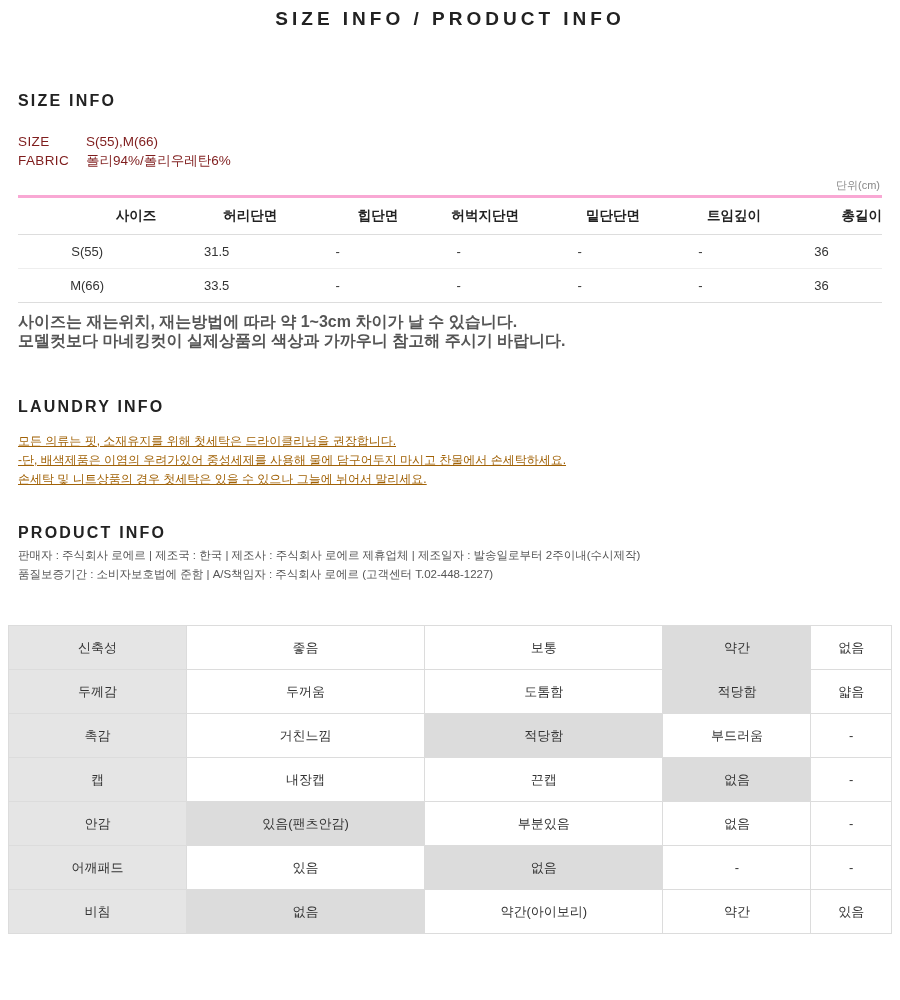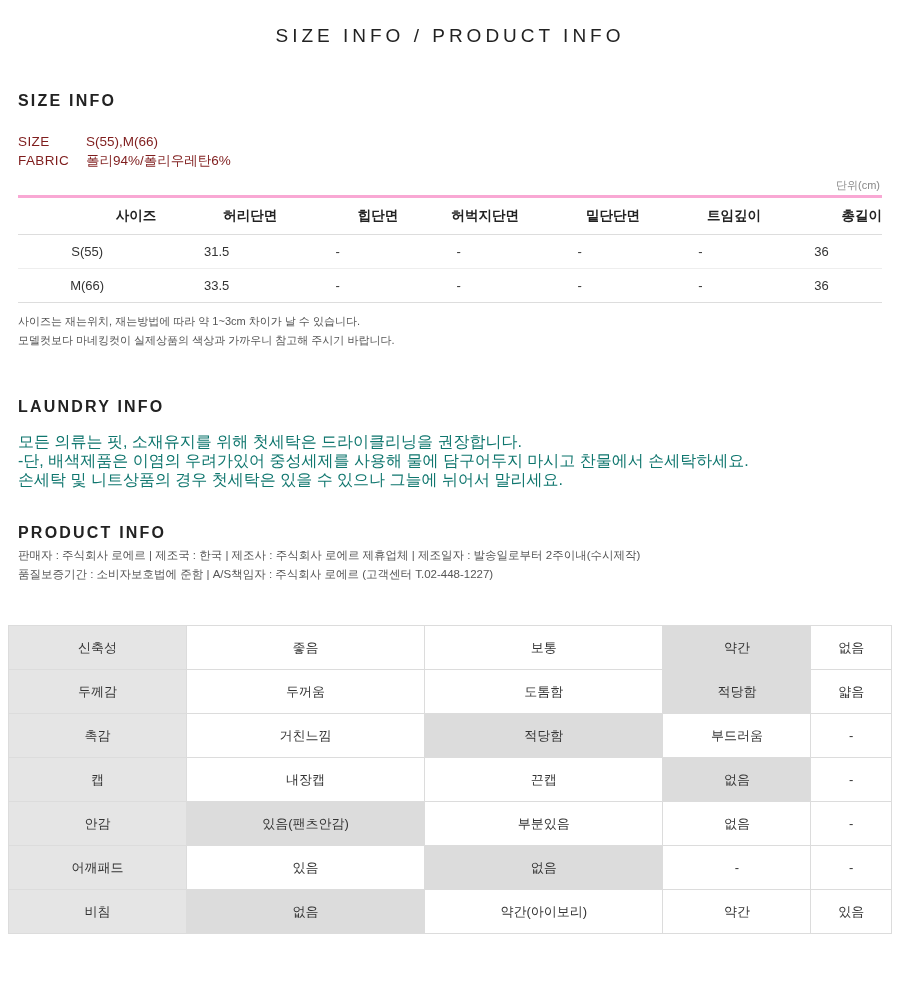--- a/index.html
+++ b/index.html
@@ -18,23 +18,23 @@
     height: 1000px;
     overflow: hidden;
   }
 
   
   .top-title {
     text-align: center;
     font-size: 19px;
     letter-spacing: 4px;
     color: #222222;
-    padding-top: 16px;
-    font-weight: normal;
-    margin: 9px;
+    padding-top: 8px;
+    font-weight: bold;
+    margin: 0;
   }
 
   
   .section-heading {
     font-size: 16px;
     font-weight: bold;
     letter-spacing: 2.2px;
     color: #222222;
     margin: 0;
   }
@@ -87,37 +87,39 @@
   table.size-table td {
     border-bottom: 1px solid #eeeeee;
     padding: 9px 0;
     text-align: center;
     color: #333333;
   }
   table.size-table tr:last-child td { border-bottom: 1px solid #dddddd; }
 
   .table-notes {
     margin-top: 9px;
-    font-size: 11px;
+    font-size: 16px;
     line-height: 19px;
     color: #555555;
+    font-weight: bold;
   }
 
   
   .laundry-block {
     position: absolute;
     left: 18px;
     top: 398px;
     width: 864px;
   }
   .laundry-lines {
     margin-top: 16px;
-    font-size: 16px;
-    line-height: 19px;
-    color: #0f766e;
+    font-size: 12px;
+    line-height: 19px;
+    color: #a16207;
+    text-decoration: underline;
   }
 
   
   .product-block {
     position: absolute;
     left: 18px;
     top: 524px;
     width: 864px;
   }
   .product-lines {

